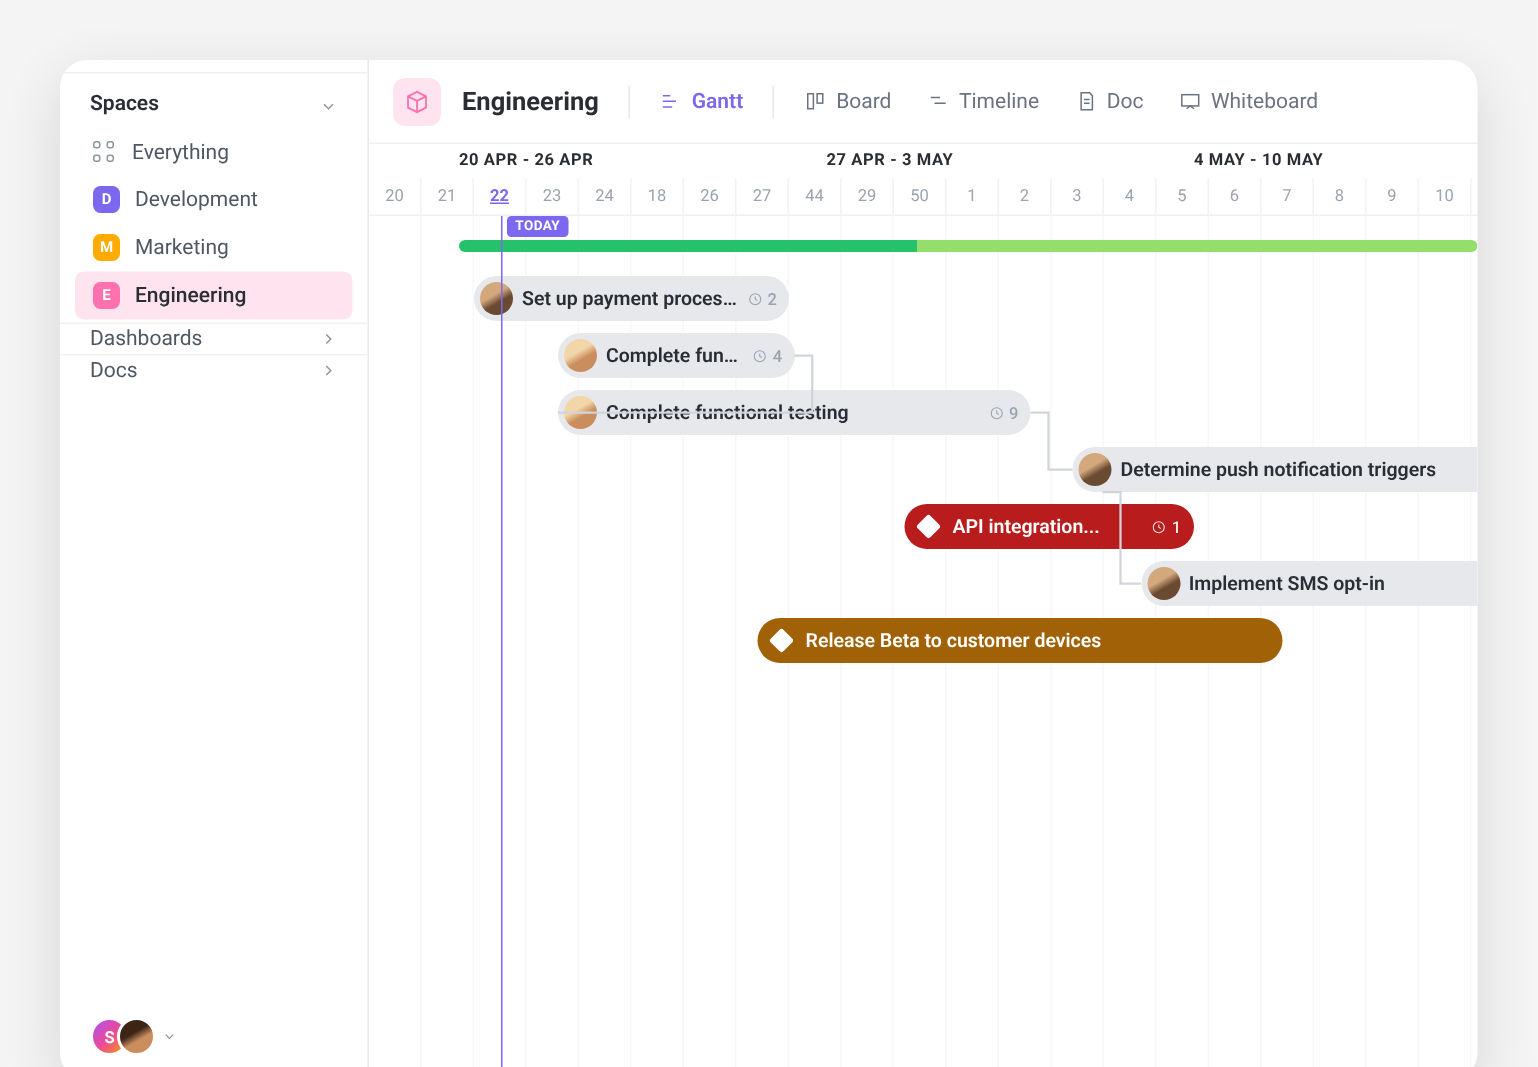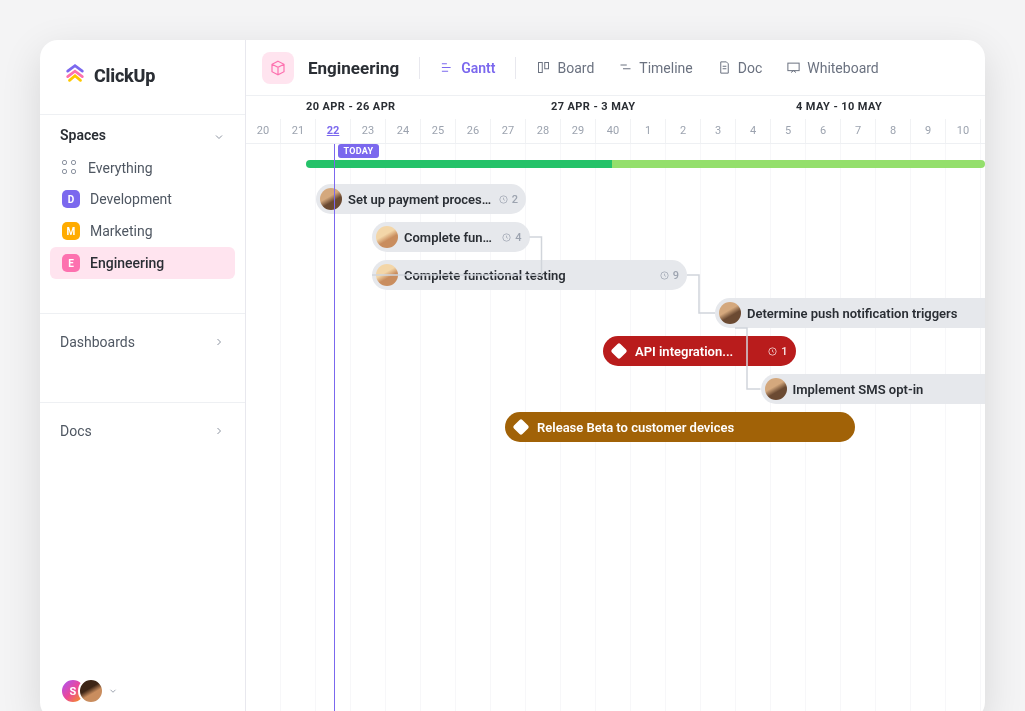--- a/index.html
+++ b/index.html
@@ -23,21 +23,21 @@
 .space-list { padding: 2px 10px; }
 .space-item { display: flex; align-items: center; gap: 10px; padding: 7px 12px; font-size: 14px; color: #4f5762; border-radius: 6px; cursor: pointer; }
 .space-item.active { background: #ffe4ef; color: #2a2e34; font-weight: 500; }
 .space-badge { width: 18px; height: 18px; border-radius: 5px; color: #fff; font-size: 10px; font-weight: 700; display: flex; align-items: center; justify-content: center; }
 .space-badge.purple { background: #7b68ee; }
 .space-badge.orange { background: #ffab00; }
 .space-badge.pink { background: #fd71af; }
 .space-everything-icon { width: 16px; height: 16px; display: grid; grid-template-columns: 1fr 1fr; gap: 2px; }
 .space-everything-icon span { width: 5px; height: 5px; border: 1.4px solid #8d94a1; border-radius: 2px; }
 
-.section-nav { padding: 20px 20px; border-top: 1px solid #eef0f3; display: flex; justify-content: space-between; align-items: center; color: #4f5762; font-size: 14px; cursor: pointer; margin-top: 32px; }
+.section-nav { padding: 2px 20px; border-top: 1px solid #eef0f3; display: flex; justify-content: space-between; align-items: center; color: #4f5762; font-size: 14px; cursor: pointer; }
 
 .avatars { margin-top: auto; padding: 16px 20px; display: flex; align-items: center; gap: -4px; }
 .avatar-stack { display: flex; align-items: center; }
 .avatar-stack .av { width: 26px; height: 26px; border-radius: 50%; border: 2px solid #fff; margin-left: -8px; background: linear-gradient(135deg,#a855f7,#ec4899,#f59e0b); display: flex; align-items: center; justify-content: center; color: #fff; font-size: 11px; font-weight: 700; }
 .avatar-stack .av:first-child { margin-left: 0; }
 .av.photo { background: linear-gradient(150deg, #3d2516 40%, #c98d5e 60%); }
 .caret-down { margin-left: 4px; width: 10px; height: 10px; stroke: #8d94a1; stroke-width: 2; fill: none; }
 
 
 .main { flex: 1; display: flex; flex-direction: column; overflow: hidden; }
@@ -81,30 +81,20 @@
 .task-count svg { width: 11px; height: 11px; stroke: currentColor; fill: none; stroke-width: 1.6; }
 
 .connector { position: absolute; stroke: #d1d5db; stroke-width: 1.5; fill: none; z-index: 1; }
 </style>
 </head>
 <body>
 
 <div class="app">
 
   <div class="sidebar">
-    <div class="logo-row">
-      <span class="logo-mark">
-        <svg viewBox="0 0 24 24">
-            <path d="M4 16 L12 10 L20 16" stroke="#fd71af" stroke-width="3" fill="none" stroke-linecap="round"></path>
-            <path d="M4 10 L12 4 L20 10" stroke="#7b68ee" stroke-width="3" fill="none" stroke-linecap="round"></path>
-            <path d="M6 20 L12 15 L18 20" stroke="#ffc800" stroke-width="3" fill="none" stroke-linecap="round"></path>
-          </svg>
-      </span>
-      <span class="logo-text">ClickUp</span>
-    </div>
 
 
     <div class="section-row">
       <span class="section-title">Spaces</span>
       <svg class="chevron" viewBox="0 0 24 24">
           <path d="M6 9 l6 6 6-6"></path>
         </svg>
     </div>
 
     <div class="space-list">
@@ -206,26 +196,26 @@
             <div class="week-label" style="left: 60px;">20 APR - 26 APR</div>
             <div class="week-label" style="left: 305px;">27 APR - 3 MAY</div>
             <div class="week-label" style="left: 550px;">4 MAY - 10 MAY</div>
           </div>
         <div class="day-row" id="day-row">
             <div class="day-cell">20</div>
             <div class="day-cell">21</div>
             <div class="day-cell today">22</div>
             <div class="day-cell">23</div>
             <div class="day-cell">24</div>
-            <div class="day-cell">25</div>
+            <div class="day-cell">18</div>
             <div class="day-cell">26</div>
             <div class="day-cell">27</div>
-            <div class="day-cell">28</div>
+            <div class="day-cell">44</div>
             <div class="day-cell">29</div>
-            <div class="day-cell">40</div>
+            <div class="day-cell">50</div>
             <div class="day-cell">1</div>
             <div class="day-cell">2</div>
             <div class="day-cell">3</div>
             <div class="day-cell">4</div>
             <div class="day-cell">5</div>
             <div class="day-cell">6</div>
             <div class="day-cell">7</div>
             <div class="day-cell">8</div>
             <div class="day-cell">9</div>
             <div class="day-cell">10</div>

